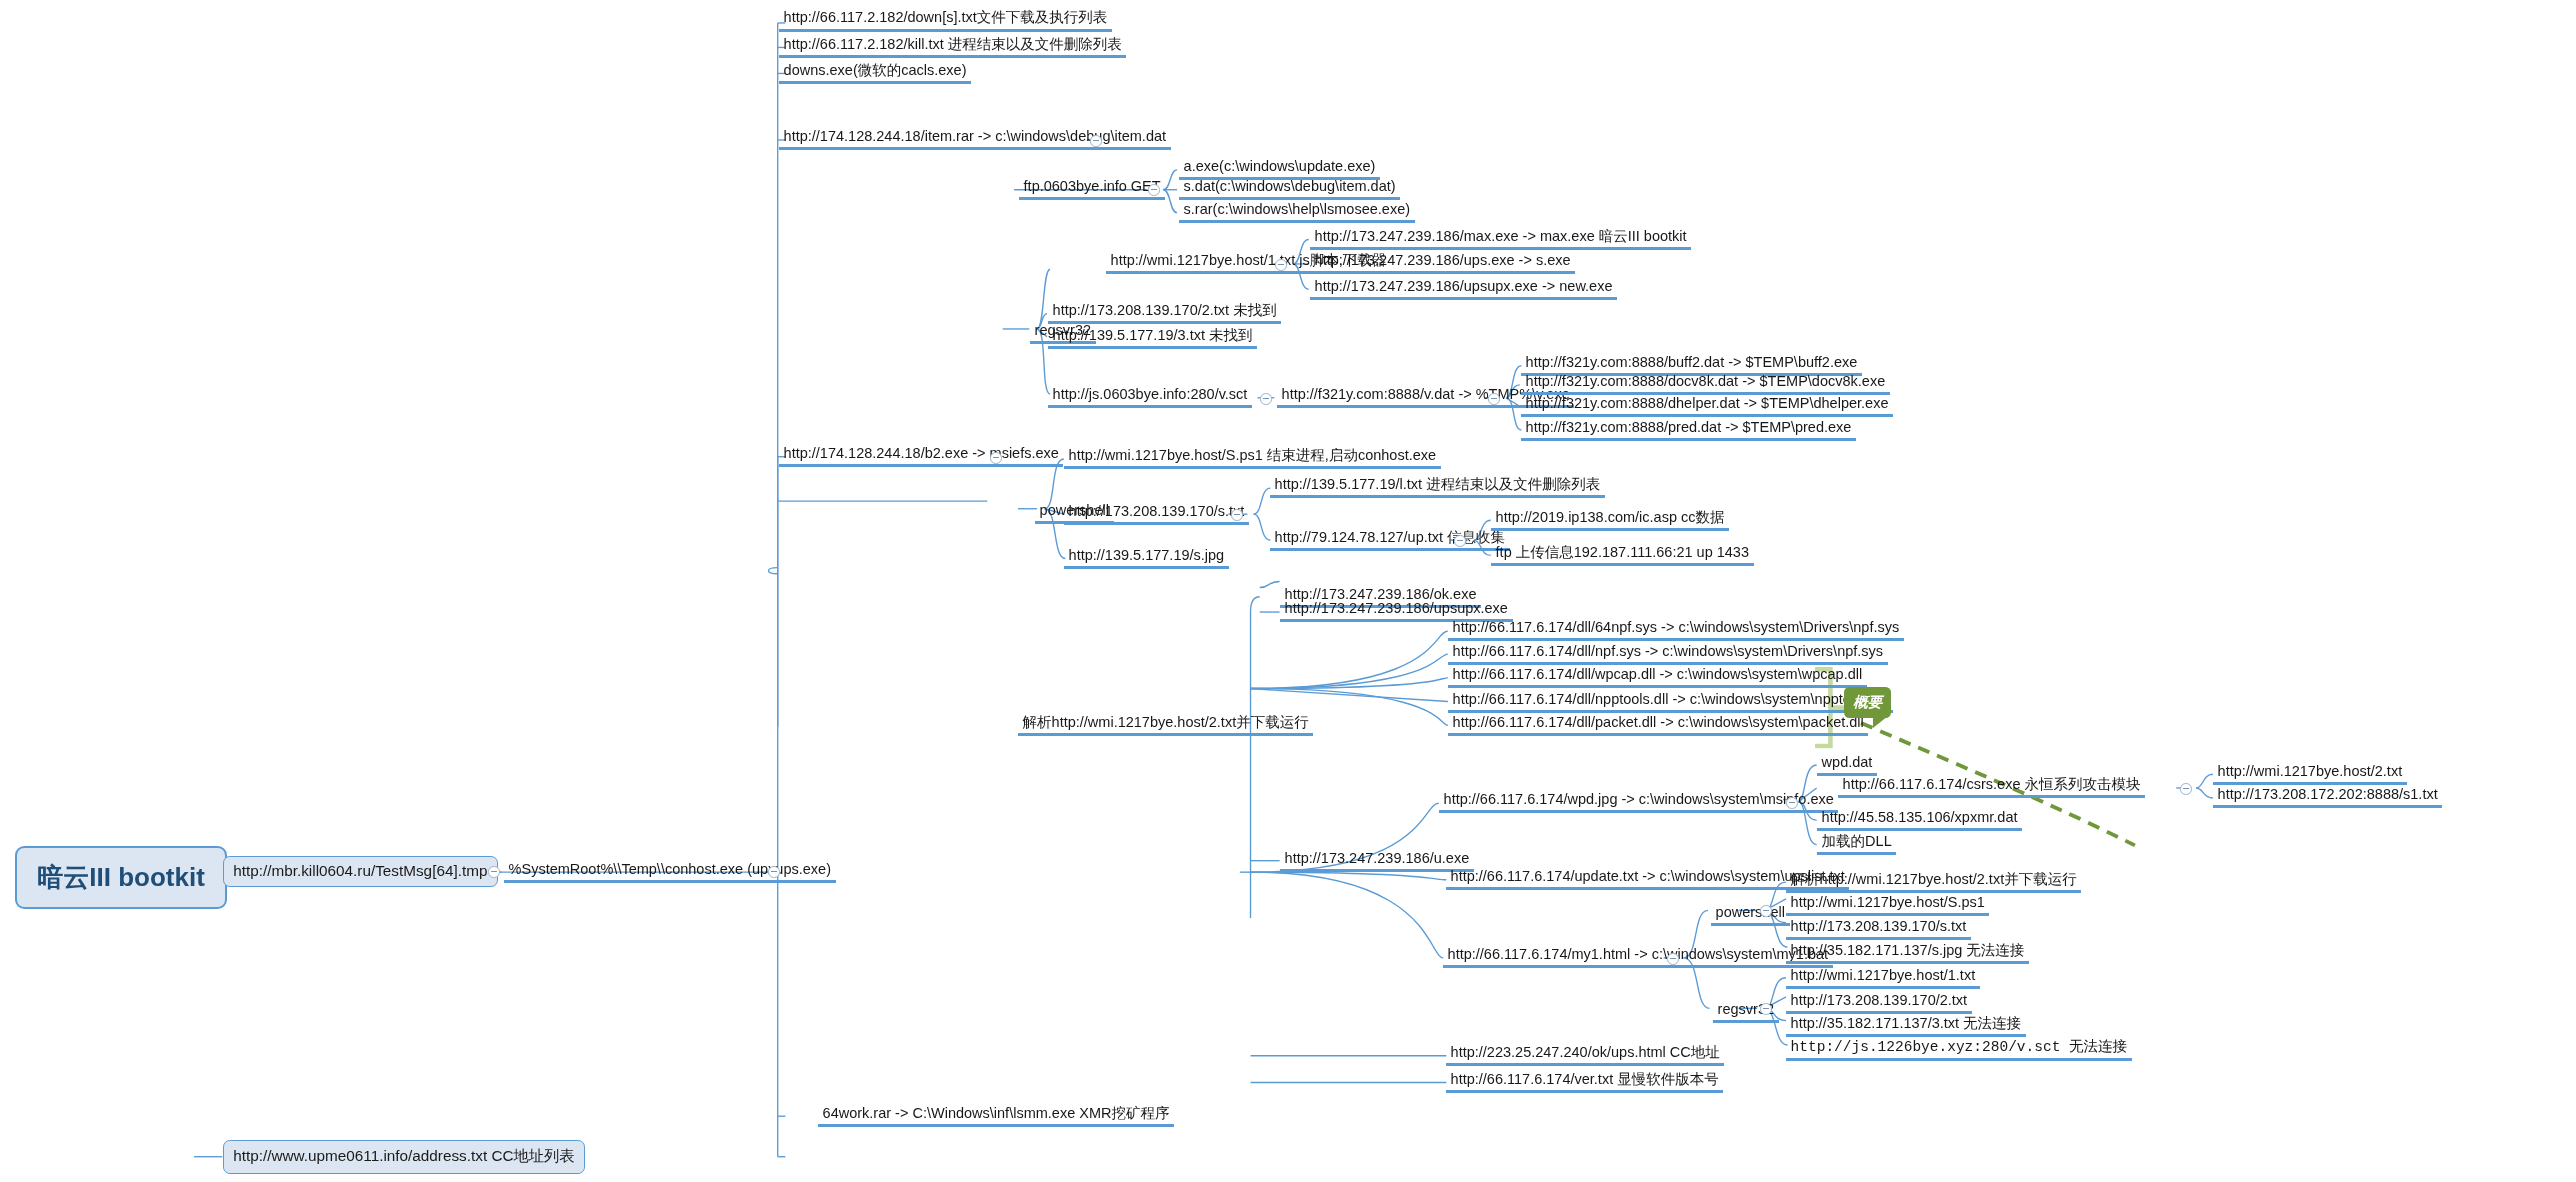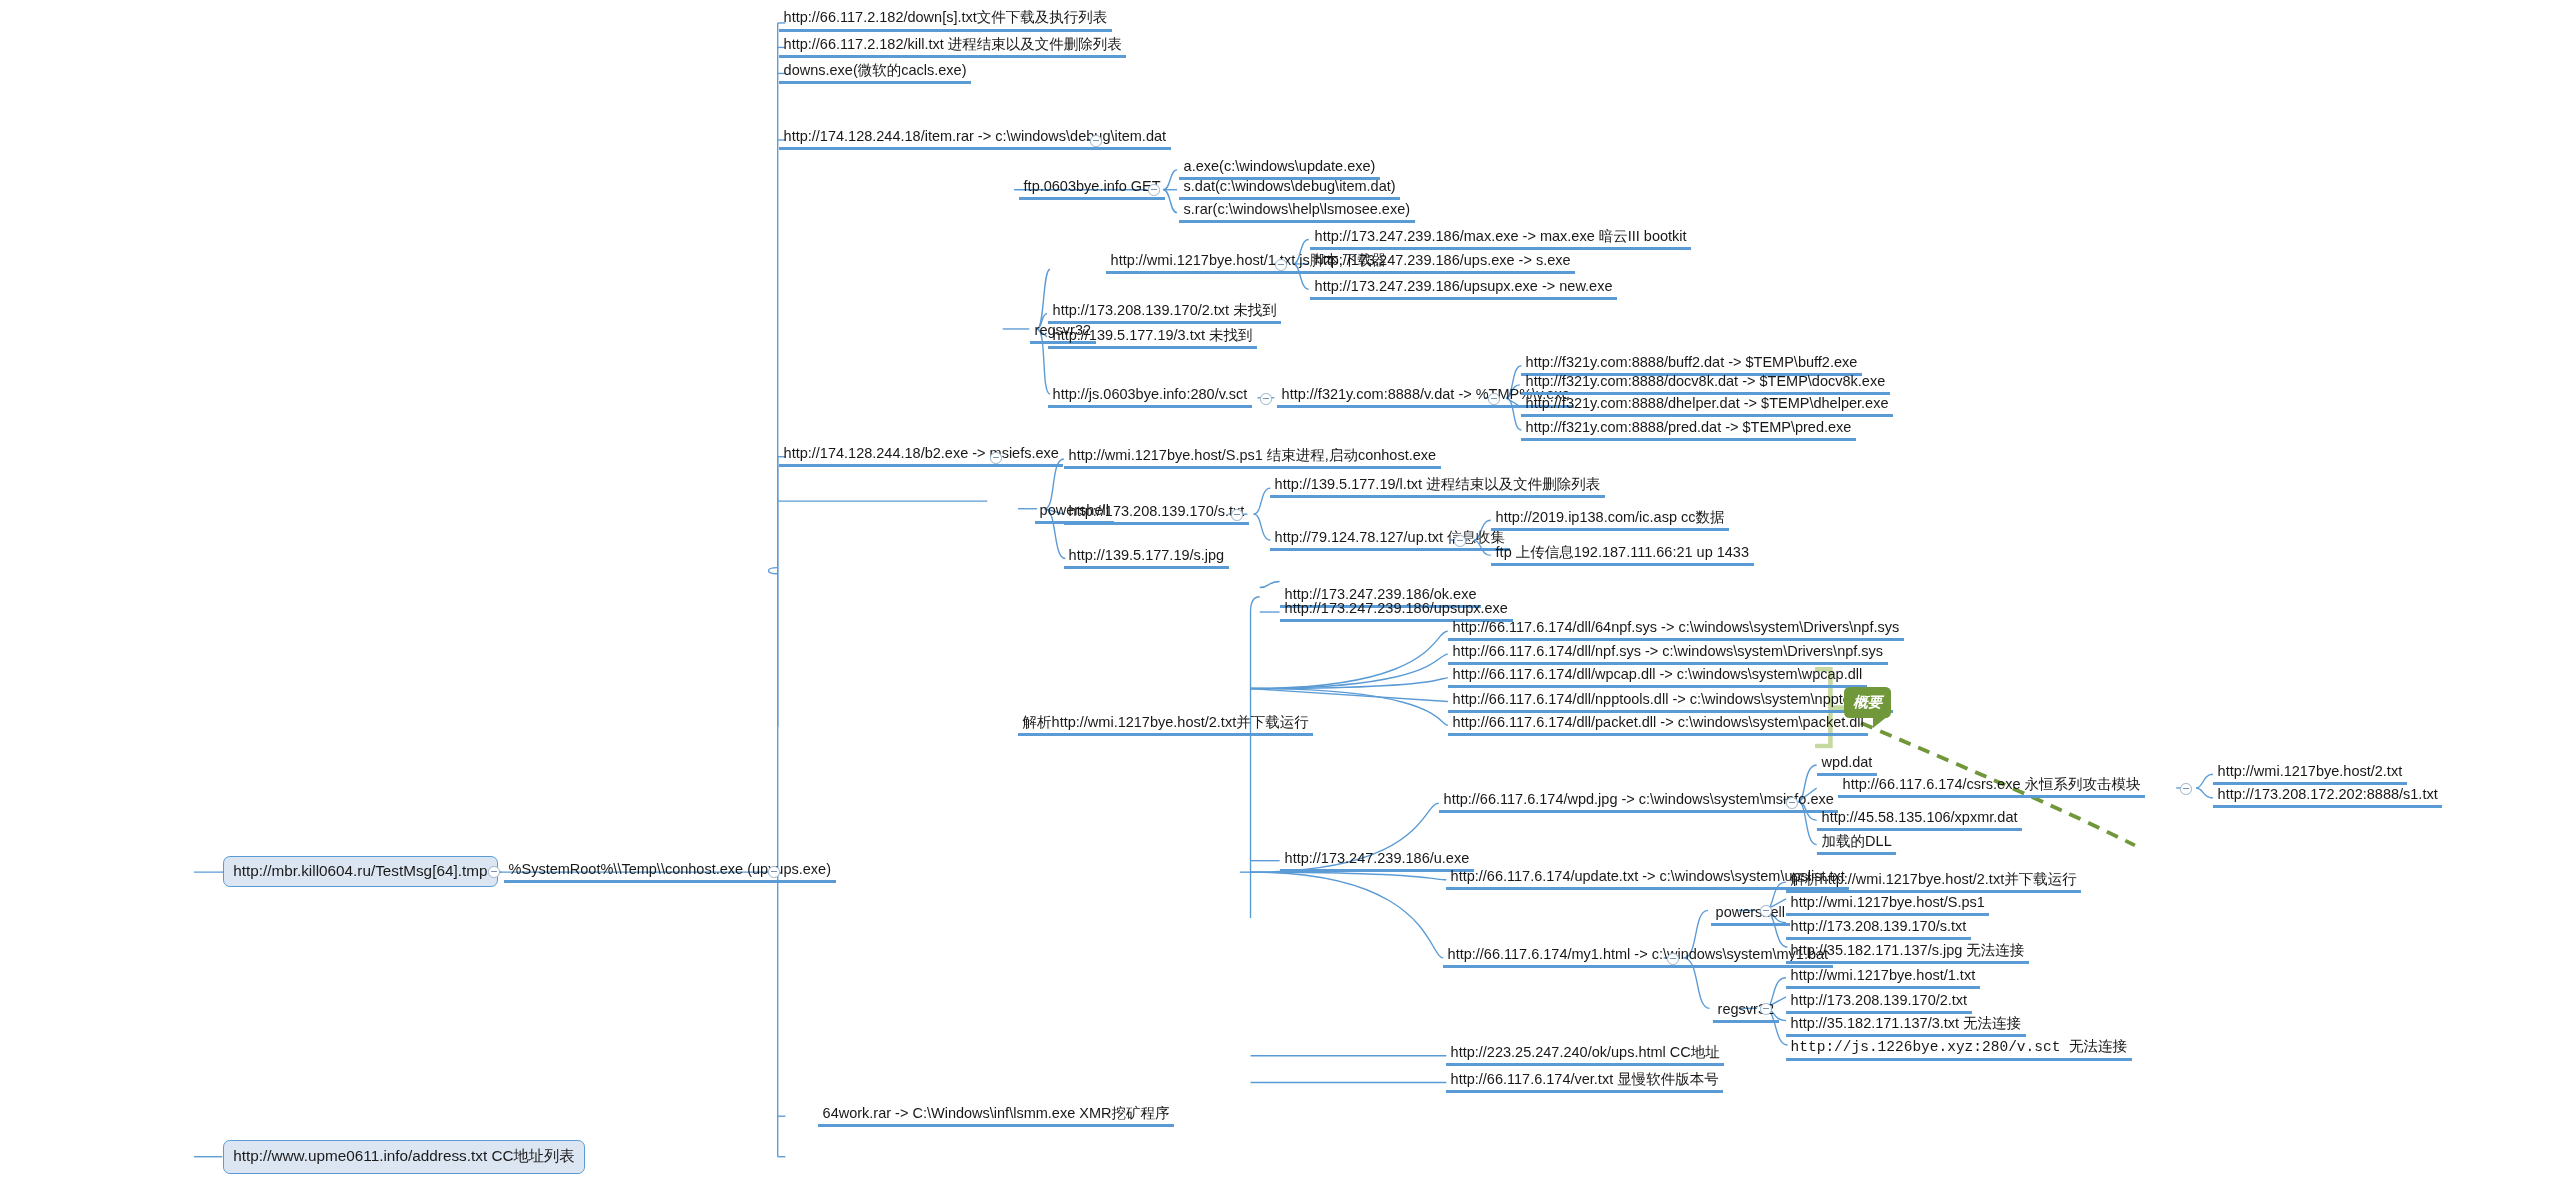--- a/index.html
+++ b/index.html
@@ -193,20 +193,21 @@
     <g fill="none" stroke="#c6d9a0" stroke-width="6">
       <path d="M2372,875 L2392,875 L2392,975 L2372,975"></path>
       <path d="M2392,925 L2410,925"></path>
     </g>
 
     <g fill="none" stroke="#70973a" stroke-width="5" stroke-dasharray="16,11">
       <path d="M2432,945 C2560,1000 2680,1050 2790,1105"></path>
     </g>
   </svg>
 
+  <div class="root" style="left:15.3px;top:846px;">暗云III bootkit</div>
 
   <div class="node" style="left:779px;top:7.7px;">http://66.117.2.182/down[s].txt文件下载及执行列表</div>
   <div class="node" style="left:779px;top:34px;">http://66.117.2.182/kill.txt 进程结束以及文件删除列表</div>
   <div class="node" style="left:779px;top:60px;">downs.exe(微软的cacls.exe)</div>
 
   <div class="node" style="left:779px;top:126px;">http://174.128.244.18/item.rar -&gt; c:\windows\debug\item.dat</div>
   <div class="collapse" style="left:1090px;top:135px;"></div>
 
   <div class="node" style="left:1019px;top:176px;">ftp.0603bye.info GET</div>
   <div class="collapse" style="left:1148px;top:184px;"></div>

